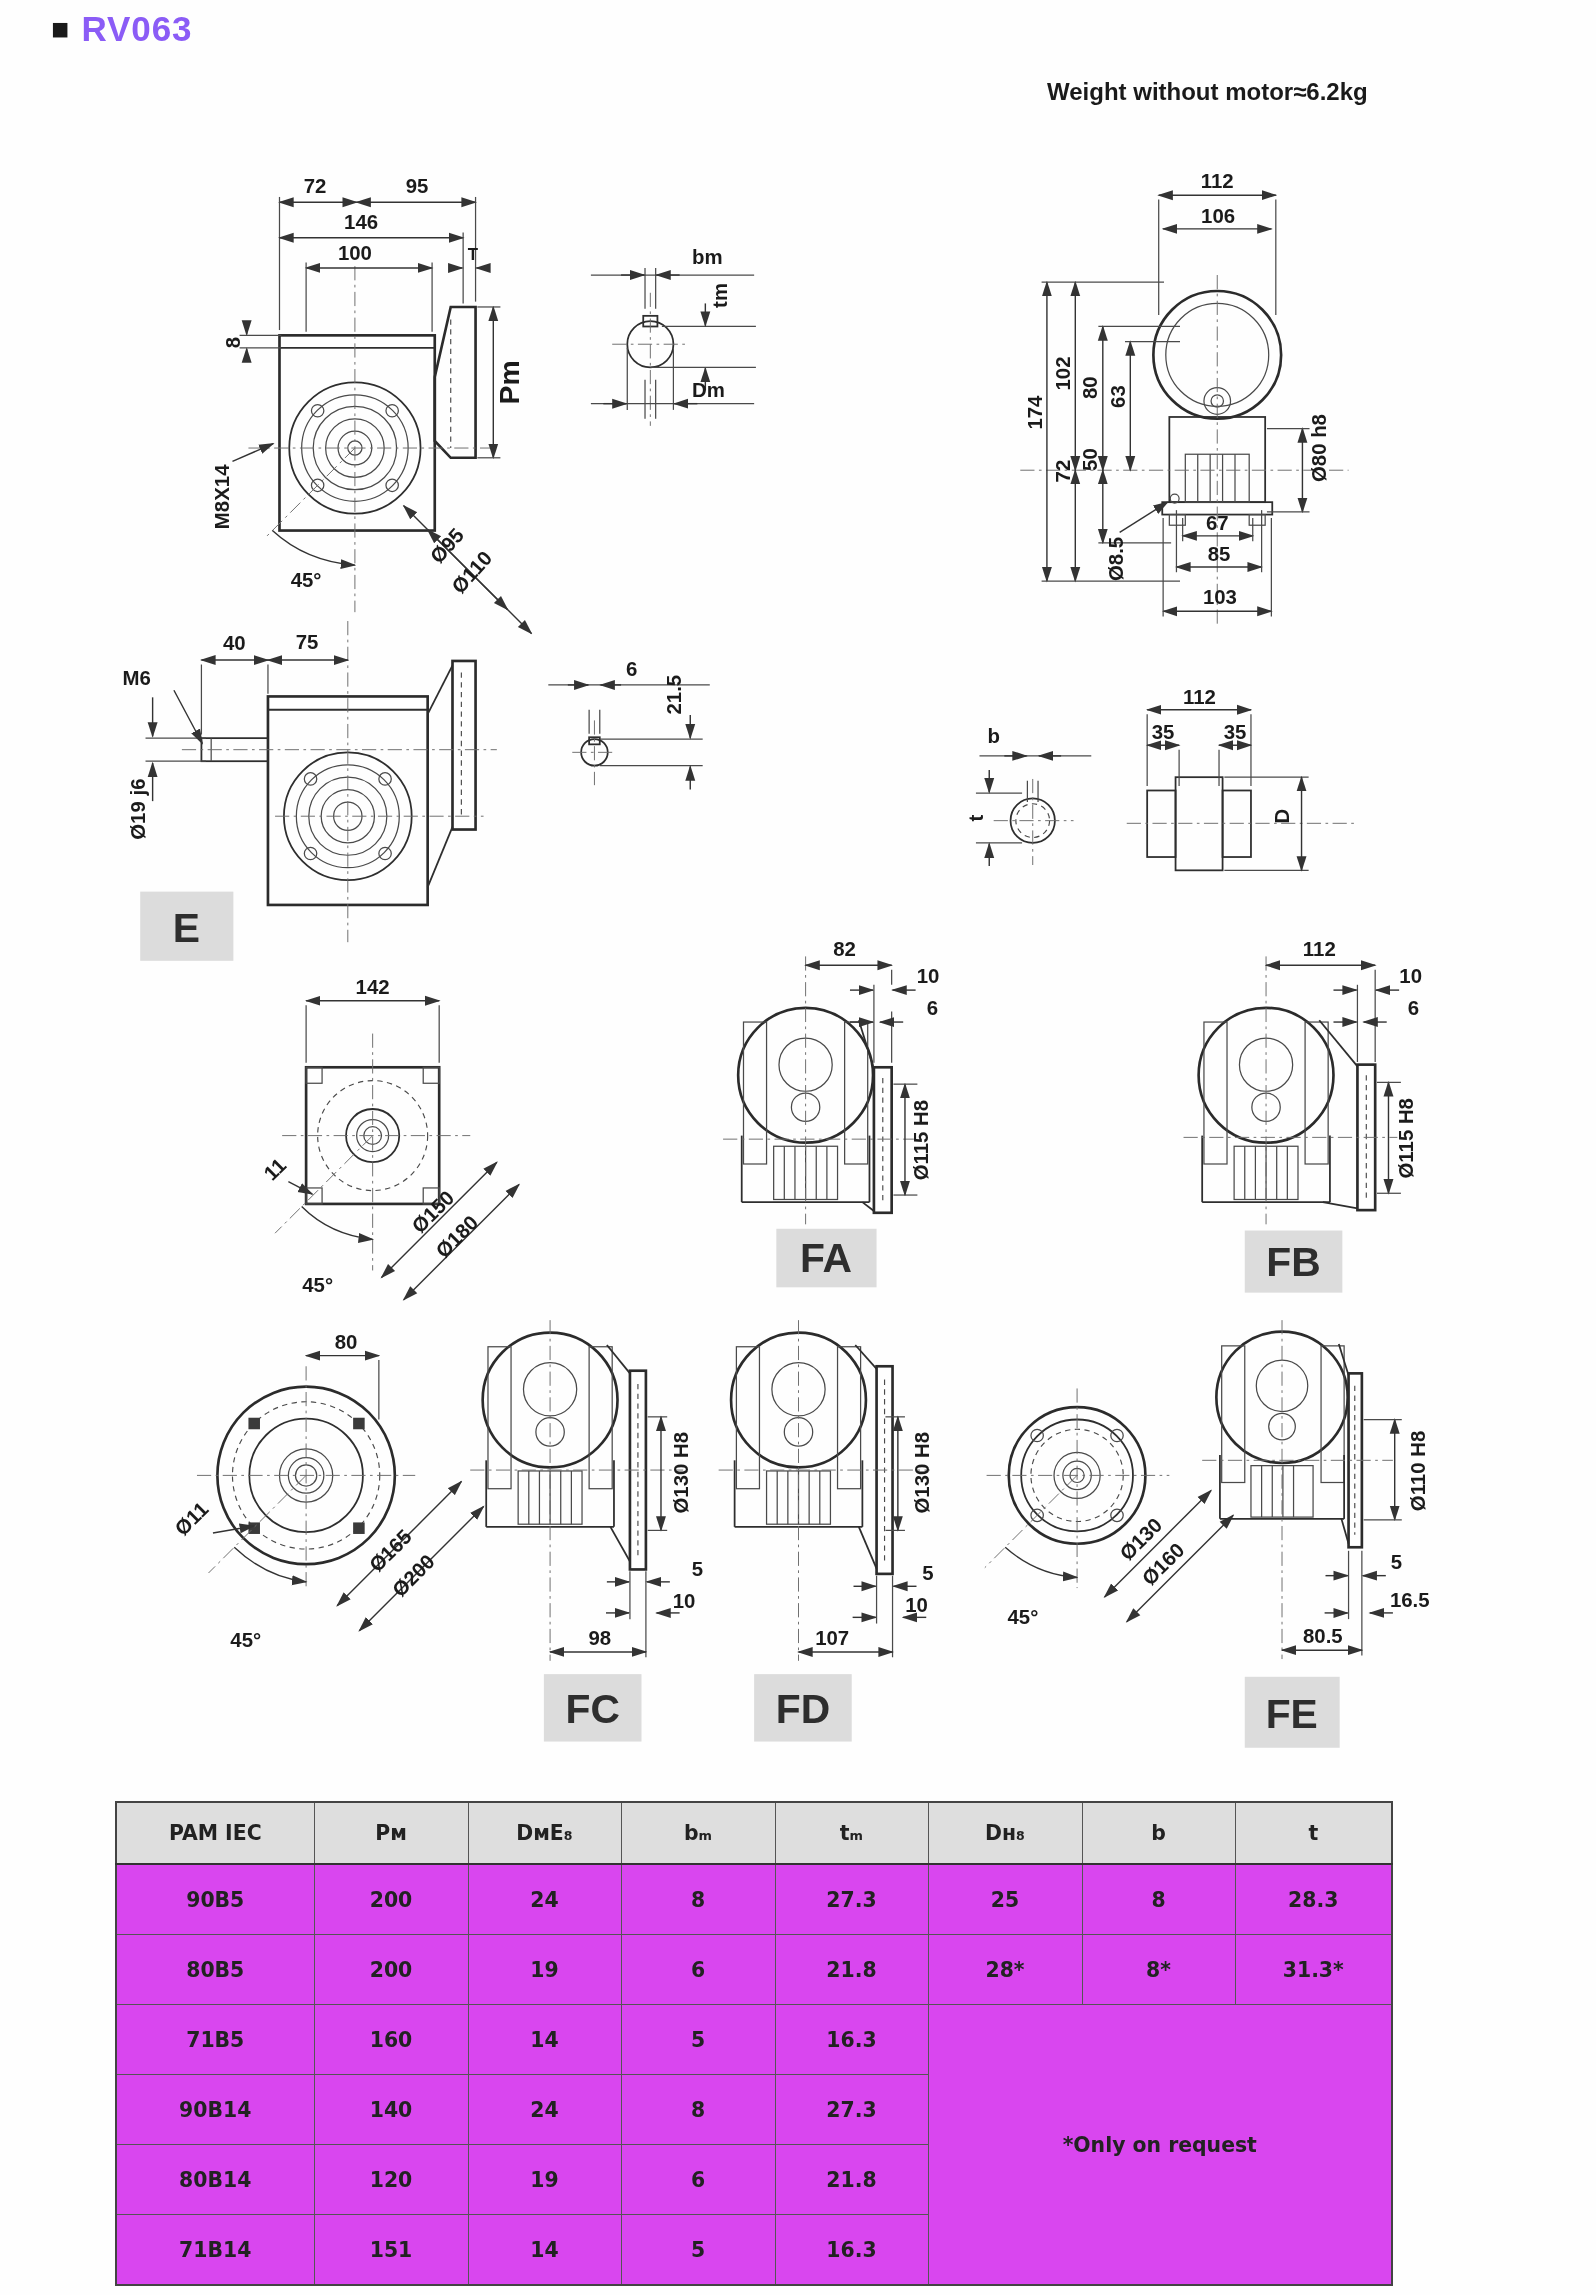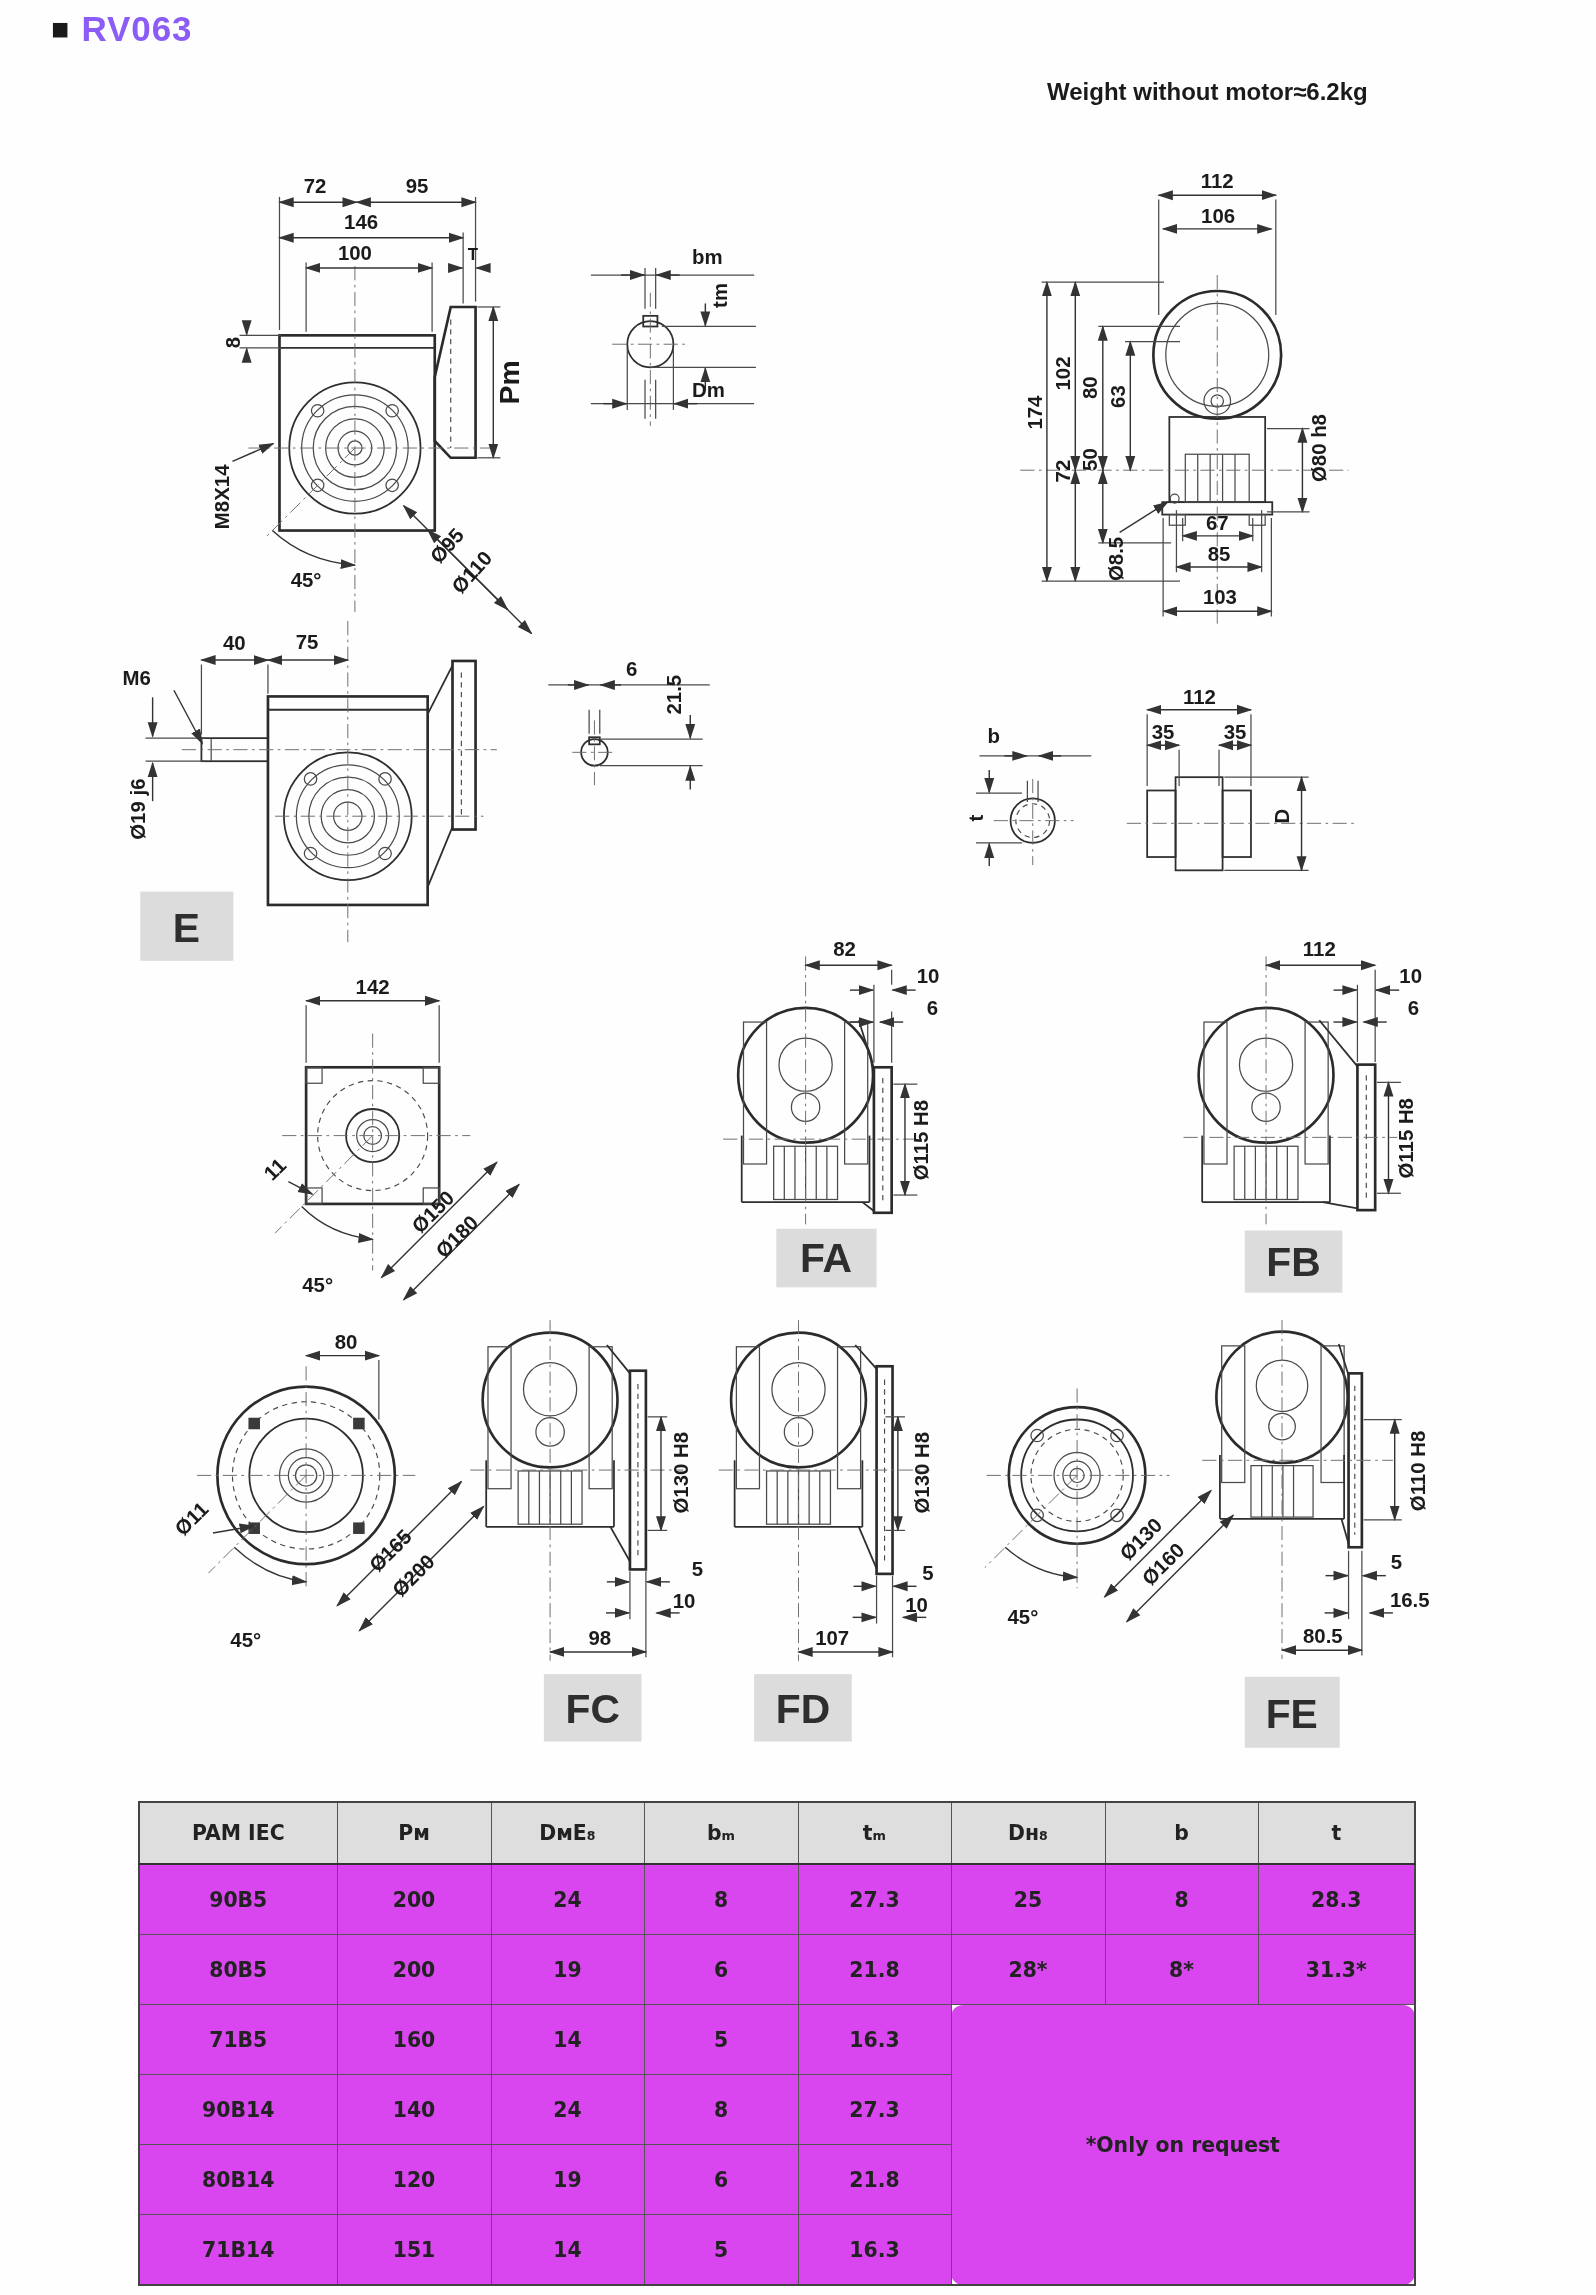--- a/index.html
+++ b/index.html
@@ -25,22 +25,22 @@
   svg .vl{font:bold 46px "Liberation Sans",sans-serif;fill:#2e2e2e;}
   svg .lbox{fill:#dcdcdc;}
   svg .hole{fill:#3a3a3a;}
   .tblwrap{position:absolute;left:115px;top:1801px;width:1277px;height:462px;}
   table.spec{border-collapse:collapse;width:1277px;height:462px;table-layout:fixed;
              font-family:"DejaVu Sans","Liberation Sans",sans-serif;}
   table.spec th,table.spec td{border:1.8px solid #555;text-align:center;vertical-align:middle;
              font-size:20.4px;color:#222;}
   table.spec th{background:#dedede;font-weight:bold;height:58px;border-bottom:2.7px solid #333;}
   table.spec td{font-weight:bold;height:67px;background:#d946ef;}
-  table.spec{border:2.7px solid #444;margin-left:23px;}
-  .notecell{font-weight:bold;font-size:20.4px;border-radius:12px;}
+  table.spec{border:2.7px solid #444;}
+  .notecell{font-weight:bold;font-size:20.4px;}
 </style>
 </head>
 <body>
 
 <div class="page">
 
   <div class="hdr">
     <span class="bullet">■</span>
     <span class="title">RV063</span>
   </div>

